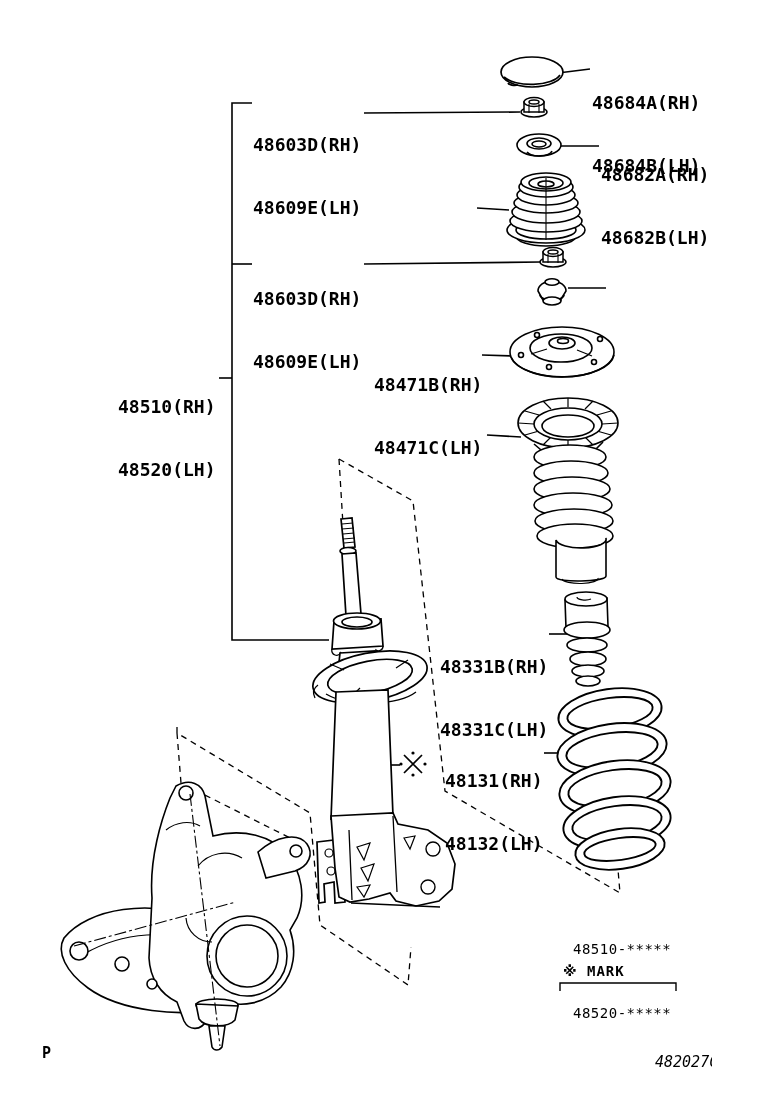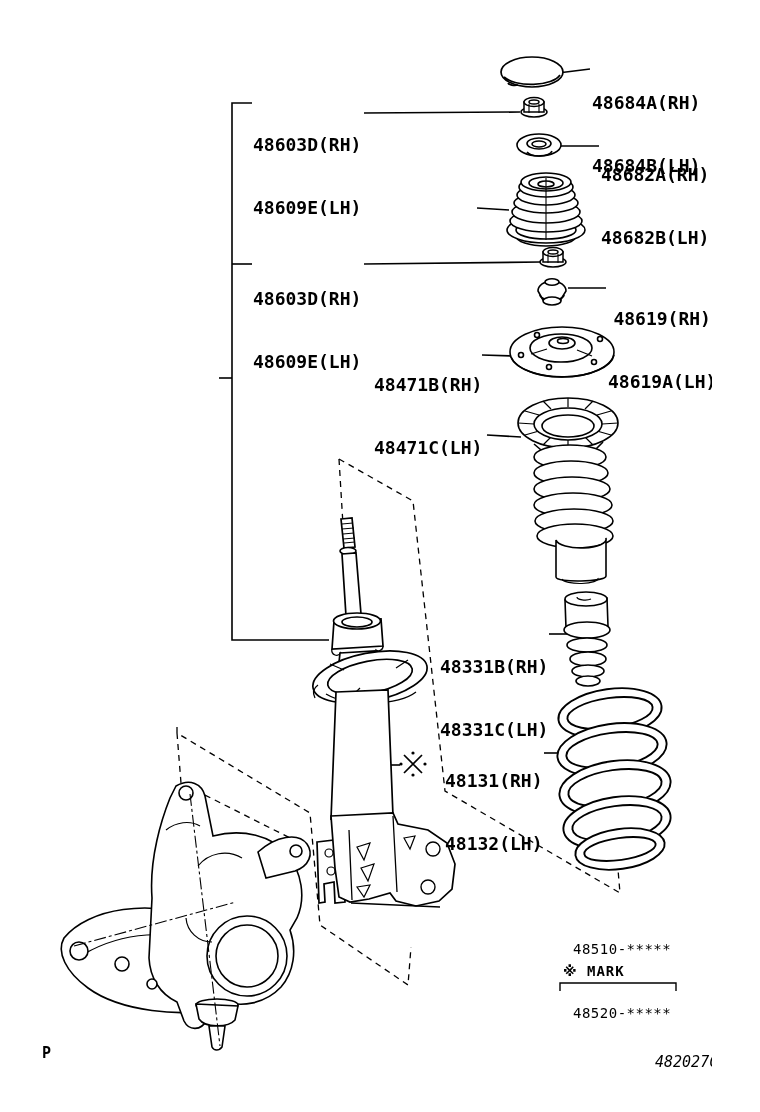--- a/index.html
+++ b/index.html
@@ -244,27 +244,27 @@
     <span>48609E(LH)</span>
   </div>
   <div class="plabel" style="left:601px;top:122px">
     <span>48682A(RH)</span>
     <span>48682B(LH)</span>
   </div>
   <div class="plabel" style="left:253px;top:246px">
     <span>48603D(RH)</span>
     <span>48609E(LH)</span>
   </div>
-  <div class="plabel" style="left:608px;top:266px">
-    <span>48619(RH)</span>
-    <span>48619A(LH)</span>
-  </div>
   <div class="plabel" style="left:374px;top:332px">
     <span>48471B(RH)</span>
     <span>48471C(LH)</span>
+  </div>
+  <div class="plabel" style="left:118px;top:354px">
+    <span>48510(RH)</span>
+    <span>48520(LH)</span>
   </div>
   <div class="plabel" style="left:440px;top:614px">
     <span>48331B(RH)</span>
     <span>48331C(LH)</span>
   </div>
   <div class="plabel" style="left:445px;top:728px">
     <span>48131(RH)</span>
     <span>48132(LH)</span>
   </div>
 

